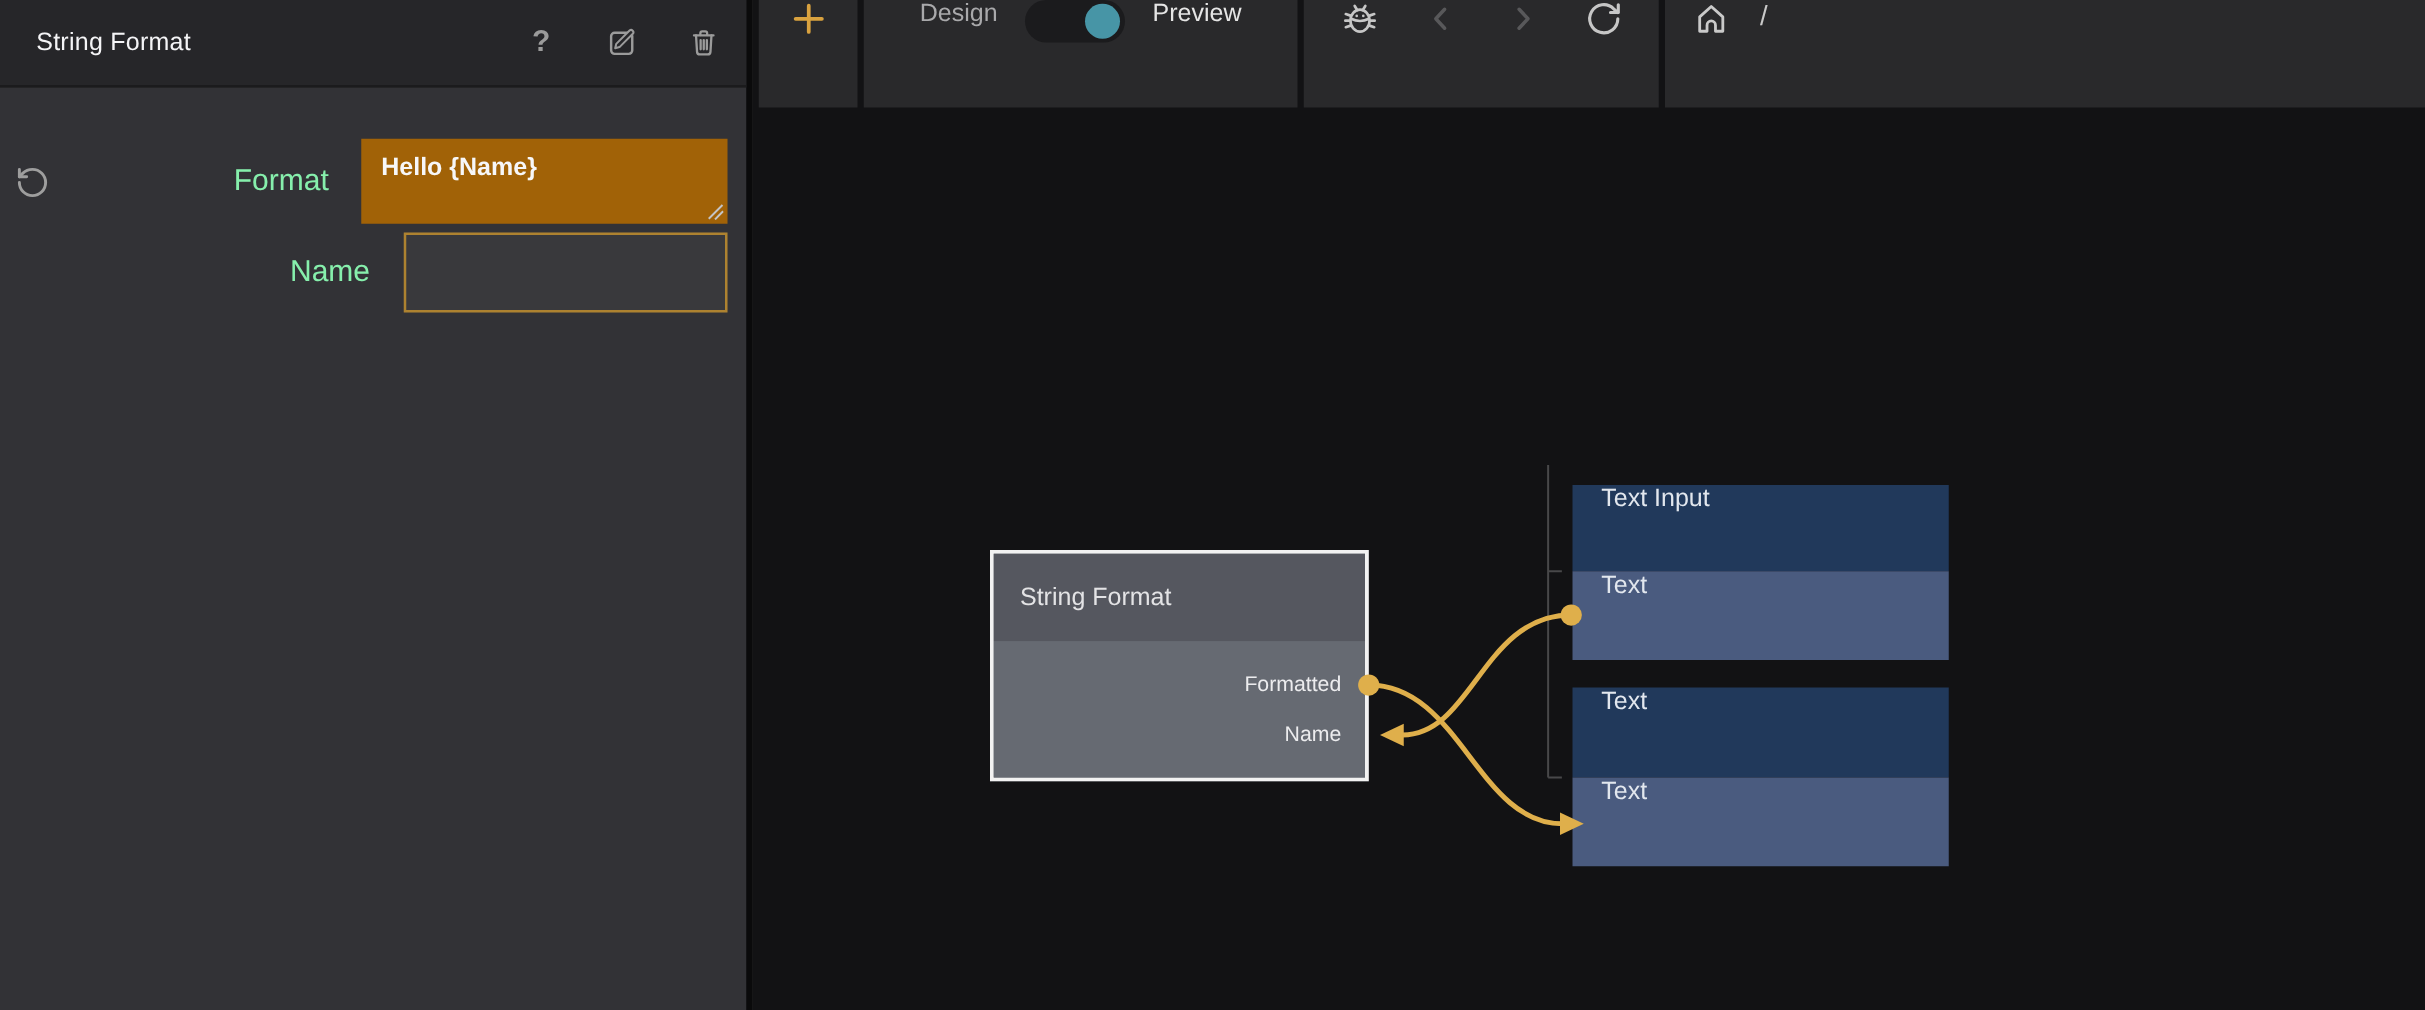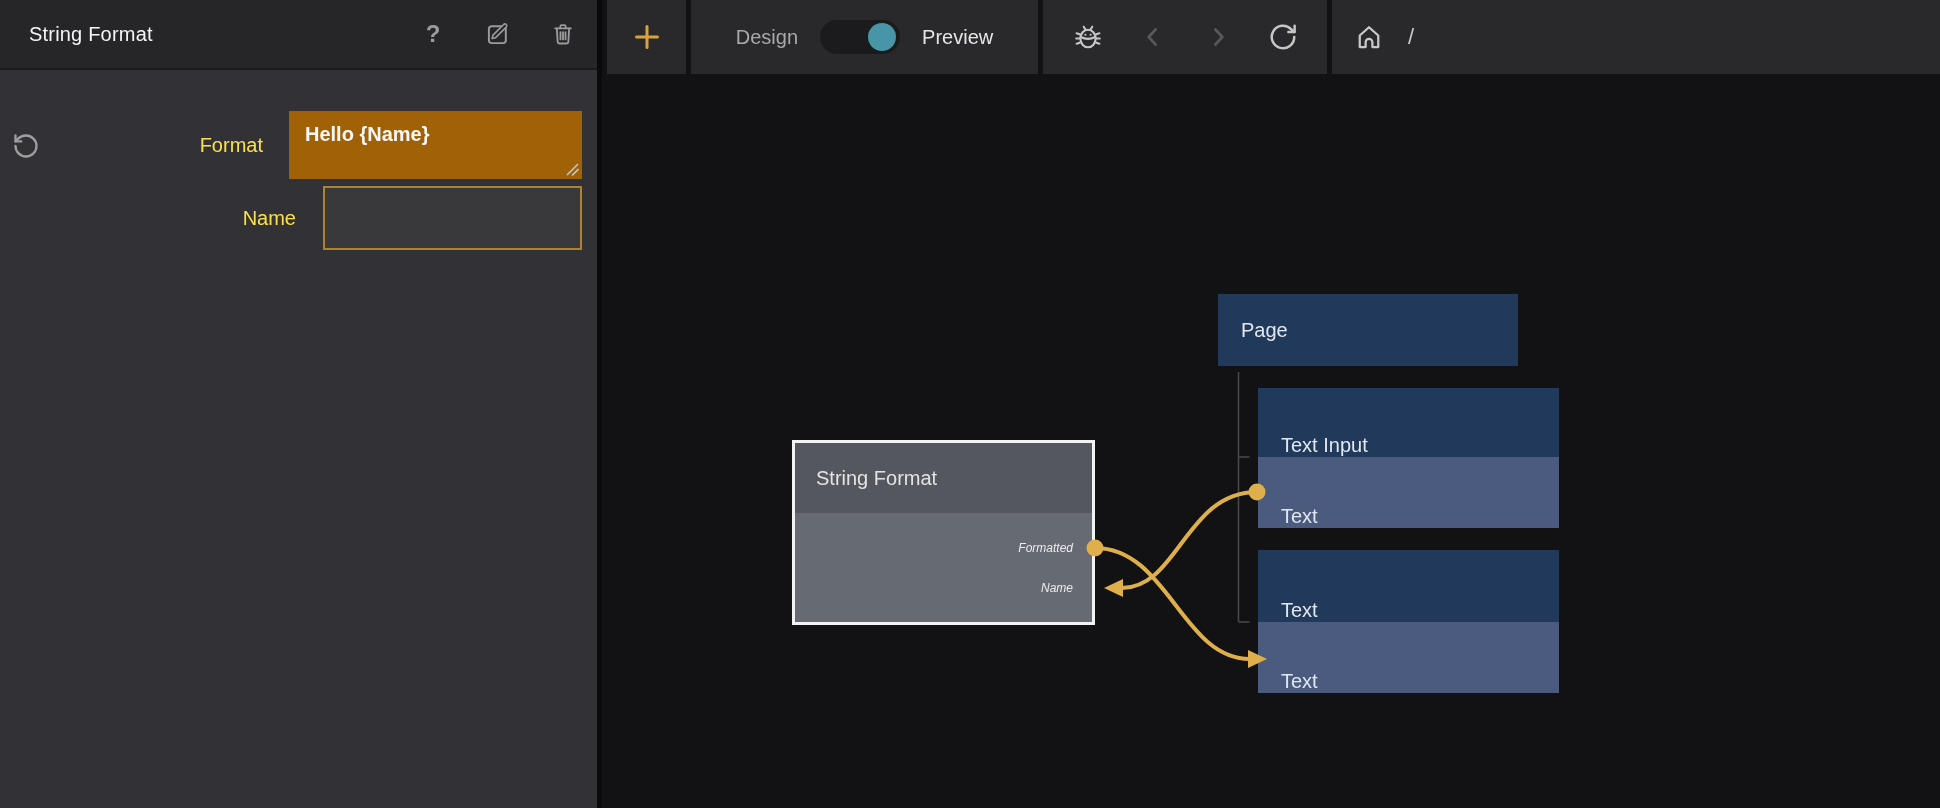--- a/index.html
+++ b/index.html
@@ -13,73 +13,73 @@
   .sidebar-header { height:70px; background:#262629; border-bottom:2px solid #1B1B1D;
                     display:flex; align-items:center; padding:0 21px 0 29px; }
   .sb-title { font-size:20px; color:#F4F4F6; letter-spacing:.2px; }
   .sb-icons { margin-left:auto; display:flex; align-items:center; gap:39px; }
   .icon-btn { width:26px; height:26px; display:flex; align-items:center; justify-content:center;
               cursor:pointer; }
   .help-glyph { font-size:24px; font-weight:700; color:#9B9B9B; line-height:1; }
 
   .props { position:relative; }
   .reset-btn { position:absolute; left:12px; top:62px; width:28px; height:28px; cursor:pointer; }
-  .prop-label { position:absolute; font-size:20px; color:#fde047; line-height:24px; }
+  .prop-label { position:absolute; font-size:24px; color:#86efac; line-height:24px; }
   #format-label { right:334px; top:63px; }
   #name-label   { right:301px; top:136px; }
   .format-box { position:absolute; left:289px; top:41px; width:293px; height:68px;
                 background:#a16207; }
   .format-box textarea { position:absolute; inset:0; background:transparent; border:none;
                 width:100%; height:100%; resize:none; overflow:hidden; outline:none;
                 padding:12px 16px; font-family:"Liberation Sans","DejaVu Sans",sans-serif;
                 font-size:20px; font-weight:700; color:#F7F7F8; }
   .resize-handle { position:absolute; right:3px; bottom:3px; width:13px; height:13px;
                    pointer-events:none; }
   .name-input { position:absolute; left:323px; top:116px; width:259px; height:64px;
                 background:#39393C; border:2px solid #AD8230; outline:none;
                 padding:0 14px; font-size:20px; color:#F0F0F0;
                 font-family:"Liberation Sans","DejaVu Sans",sans-serif; }
 
   
-  .tb-section { position:absolute; top:0; height:74px; background:#29292B;
-                display:flex; align-items:center; justify-content:center; }
+  .tb-section { position:absolute; top:0; height:86px; background:#29292B;
+                display:flex; justify-content:center; }
   #sec-add  { left:607px; width:79px; cursor:pointer; }
   #sec-mode { left:691px; width:347px; }
   #sec-nav  { left:1043px; width:284px; gap:35px; }
   #sec-path { left:1332px; width:608px; justify-content:flex-start; padding-left:22px; gap:24px; }
 
   .mode-label { font-size:20px; color:#A9A9AB; cursor:pointer; }
   .mode-label.active { color:#e5e5e5; font-weight:500; }
   .toggle { position:relative; width:80px; height:34px; border-radius:17px; background:#1B1B1D;
             margin:0 22px; cursor:pointer; }
   .toggle-knob { position:absolute; top:3px; left:48px; width:28px; height:28px;
                  border-radius:50%; background:#4795A6; }
   .nav-btn { width:30px; height:30px; display:flex; align-items:center; justify-content:center;
              cursor:pointer; }
   .slash { font-size:22px; font-weight:300; color:#C9C9C9; }
 
   
   .node { position:absolute; color:#E2E7EE; font-size:20px; cursor:pointer; }
-  .node-row { display:flex; align-items:flex-end; padding-left:23px; }
+  .node-row { display:flex; align-items:flex-start; padding-left:23px; }
   #node-page { left:1218px; top:294px; width:300px; height:72px; background:#21395B;
                display:flex; align-items:center; padding-left:23px; }
   #node-text-input { left:1258px; top:388px; width:301px; }
   #node-text       { left:1258px; top:550px; width:301px; }
   .hdr-blue { background:#21395B; height:70px; }
   .row-blue { background:#4A5B7F; height:71px; }
   #node-text-input .hdr-blue { height:69px; }
   #node-text .hdr-blue { height:72px; }
 
   #node-string-format { left:792px; top:440px; width:303px; height:185px;
                         border:3px solid #F2F2F2; background:#666A72; }
   .sf-header { height:70px; background:#55575F; display:flex; align-items:center;
                padding-left:21px; color:#E3E3E5; }
   .sf-body { position:relative; height:109px; background:#666A72; }
-  .sf-port { position:absolute; right:19px; font-size:12px; color:#ECECEE; line-height:26px;
-             cursor:pointer;font-style:italic; }
+  .sf-port { position:absolute; right:19px; font-size:17px; color:#ECECEE; line-height:26px;
+             cursor:pointer; }
   #sf-port-formatted { top:22px; }
   #sf-port-name { top:62px; }
 
   
   #overlay { position:absolute; inset:0; pointer-events:none; }
 </style>
 </head>
 <body>
 
 <div id="app">
@@ -183,23 +183,20 @@
 
   <div class="tb-section" id="sec-path">
     <div class="nav-btn">
       <svg width="30" height="30" viewBox="0 0 24 24" fill="none" stroke="#C9C9C9" stroke-width="1.8" stroke-linejoin="round">
         <path d="M4.6 10.8 L12 4.2 L19.4 10.8 V20 H14.7 V16.1 a2.7 2.7 0 0 0 -5.4 0 V20 H4.6 Z"></path>
       </svg>
     </div>
     <span class="slash">/</span>
   </div>
 
-  <div class="node" id="node-page">
-    <span>Page</span>
-  </div>
 
   <div class="node" id="node-text-input">
     <div class="node-row hdr-blue">
       <span>Text Input</span>
     </div>
     <div class="node-row row-blue">
       <span>Text</span>
     </div>
   </div>
 

